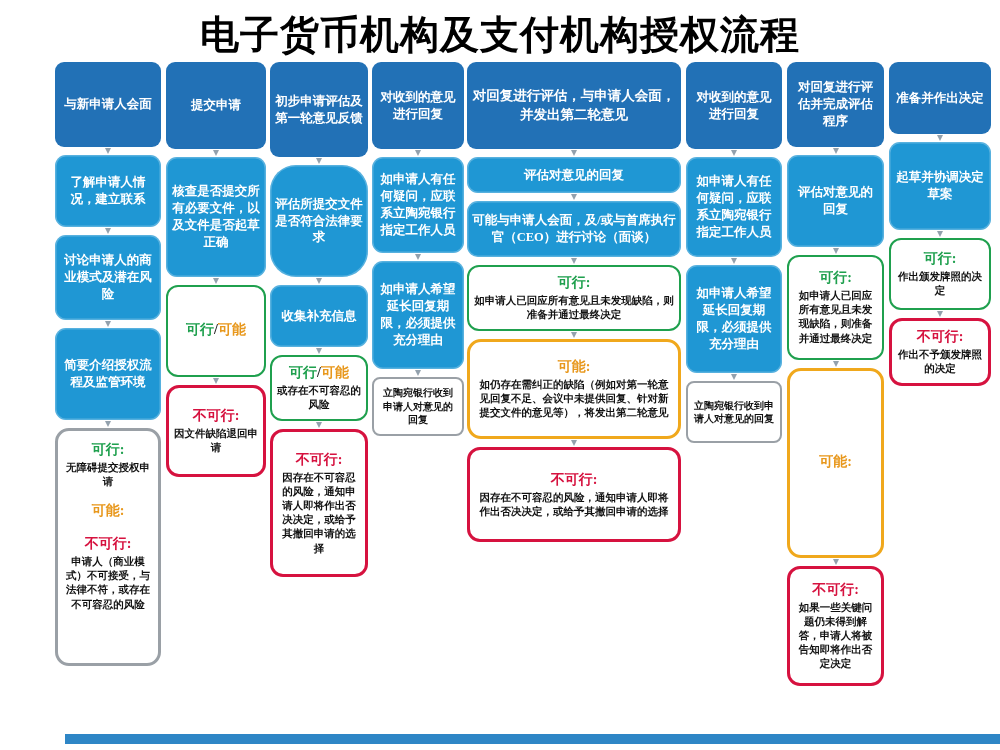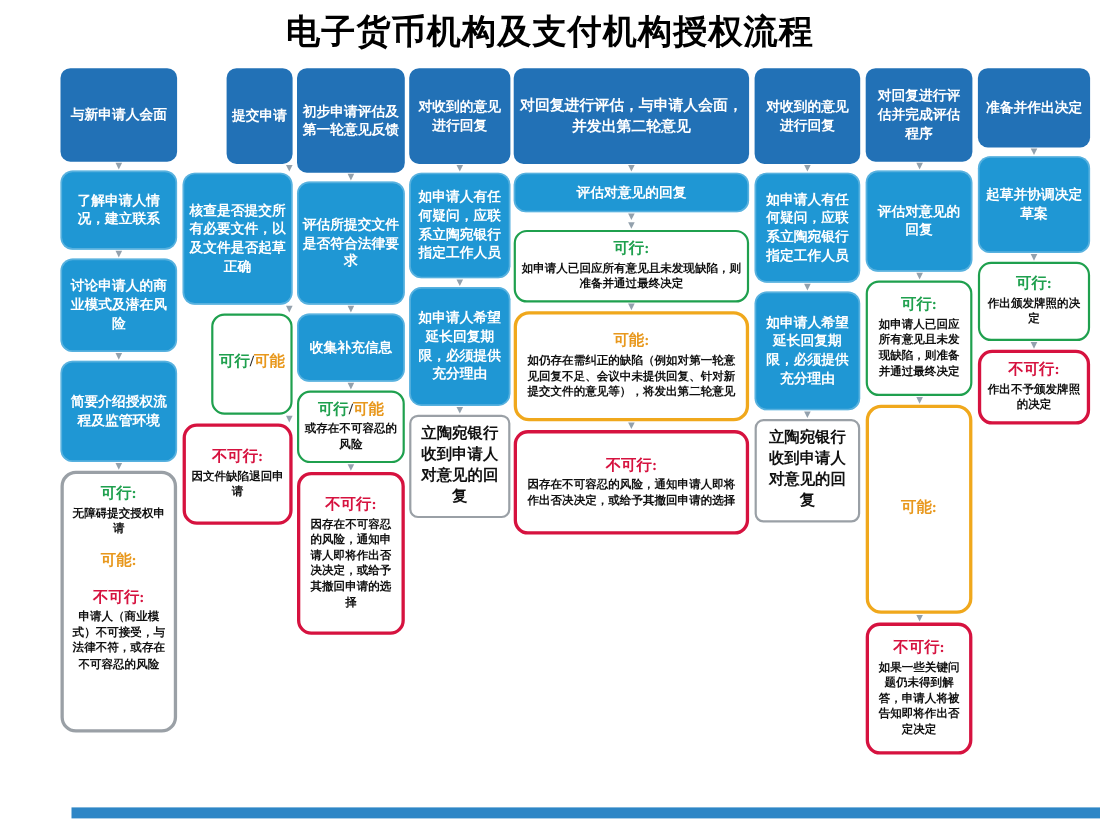--- a/index.html
+++ b/index.html
@@ -3,62 +3,62 @@
 <meta charset="utf-8">
 <style>
   html,body{margin:0;padding:0;}
   body{
     width:1000px;height:750px;position:relative;background:#ffffff;
     font-family:"Liberation Serif","DejaVu Serif",serif;
     overflow:hidden;
   }
   .title{
     position:absolute;top:8px;left:0;width:1000px;text-align:center;
-    font-size:31px;font-weight:bold;color:#000;letter-spacing:1px;
+    font-size:39px;font-weight:bold;color:#000;letter-spacing:1px;
   }
   .col{position:absolute;top:62px;display:flex;flex-direction:column;}
   .c1{left:55px;width:106px;}
-  .c2{left:166px;width:100px;align-items:flex-end;}
+  .c2{left:166px;width:100px;}
   .c3{left:270px;width:98px;}
   .c4{left:372px;width:92px;}
   .c5{left:467px;width:214px;}
   .c6{left:686px;width:96px;}
   .c7{left:787px;width:97px;}
   .c8{left:889px;width:102px;}
   .box{
     box-sizing:border-box;display:flex;flex-direction:column;
     align-items:center;justify-content:center;text-align:center;
     border-radius:10px;padding:6px 5px;font-weight:bold;line-height:1.35;
   }
   .hdr{background:#2271b6;color:#fff;font-size:12.5px;border-radius:9px;}
   .c5 .hdr{font-size:13.5px;}
   .step{background:#1f97d4;color:#fff;font-size:12.5px;border-radius:11px;box-shadow:inset 0 0 0 1.5px rgba(255,255,255,0.25);}
   .out{background:#fff;color:#111;font-size:10.5px;border-radius:12px;padding:7px 5px;}
   .out-ok{border:2.5px solid #1fa04e;}
   .out-mb{border:3px solid #f0a81c;border-radius:14px;}
   .out-no{border:3px solid #d6123f;border-radius:13px;}
-  .out-plain{border:2.5px solid #9aa0a6;border-radius:8px;font-size:14px;font-family:Liberation Serif, serif;}
+  .out-plain{border:2.5px solid #9aa0a6;border-radius:8px;font-size:10px;font-family:Liberation Serif, serif;}
   .multi{border:3px solid #9aa0a6;border-radius:14px;justify-content:flex-start;padding:10px 5px;}
   .sec{margin-bottom:13px;}
   .sec:last-child{margin-bottom:0;}
   .lab{display:block;margin-bottom:1px;font-size:14px;font-weight:bold;}
   .lab-ok{color:#1fa04e;}
   .lab-mb{color:#e8981d;}
   .lab-no{color:#d6123f;}
   .lab-sep{color:#222;}
   .arr{height:8px;min-height:8px;display:flex;align-items:center;justify-content:center;}
   .tri{width:0;height:0;border-left:3.5px solid transparent;border-right:3.5px solid transparent;border-top:6px solid #93a1ad;}
   .footer-bar{position:absolute;left:65px;top:734px;width:935px;height:10px;background:#2e86c6;}
   
   .mh36{min-height:36px;} .mh52{min-height:52px;} .mh56{min-height:56px;}
   .mh62{min-height:62px;} .mh66{min-height:66px;} .mh72{min-height:72px;}
   .mh85{min-height:85px;} .mh87{min-height:87px;} .mh88{min-height:88px;}
   .mh92{min-height:92px;} .mh95{min-height:95px;font-family:Liberation Serif, serif;} .mh96{min-height:96px;}
   .mh100{min-height:100px;} .mh105{min-height:105px;} .mh108{min-height:108px;}
-  .mh112{min-height:112px;} .mh120{min-height:120px;} .mh148{min-height:148px;}
+  .mh112{min-height:112px;border-radius:26px;} .mh120{min-height:120px;} .mh148{min-height:148px;}
   .mh190{min-height:190px;} .mh238{min-height:238px;}
 </style>
 </head>
 <body>
 
 <div class="title">电子货币机构及支付机构授权流程</div>
 
 <div class="col c1">
   <div class="box hdr mh85">与新申请人会面</div>
   <div class="arr">
@@ -156,20 +156,21 @@
 
 <div class="col c5">
   <div class="box hdr mh87">对回复进行评估，与申请人会面，并发出第二轮意见</div>
   <div class="arr">
       <span class="tri"></span>
     </div>
   <div class="box step mh36">评估对意见的回复</div>
   <div class="arr">
       <span class="tri"></span>
     </div>
+  <div class="box step mh56">可能与申请人会面，及/或与首席执行官（CEO）进行讨论（面谈）</div>
   <div class="arr">
       <span class="tri"></span>
     </div>
   <div class="box out out-ok mh56">
     <span class="lab lab-ok">可行:</span>
     <span>如申请人已回应所有意见且未发现缺陷，则准备并通过最终决定</span>
   </div>
   <div class="arr">
       <span class="tri"></span>
     </div>

